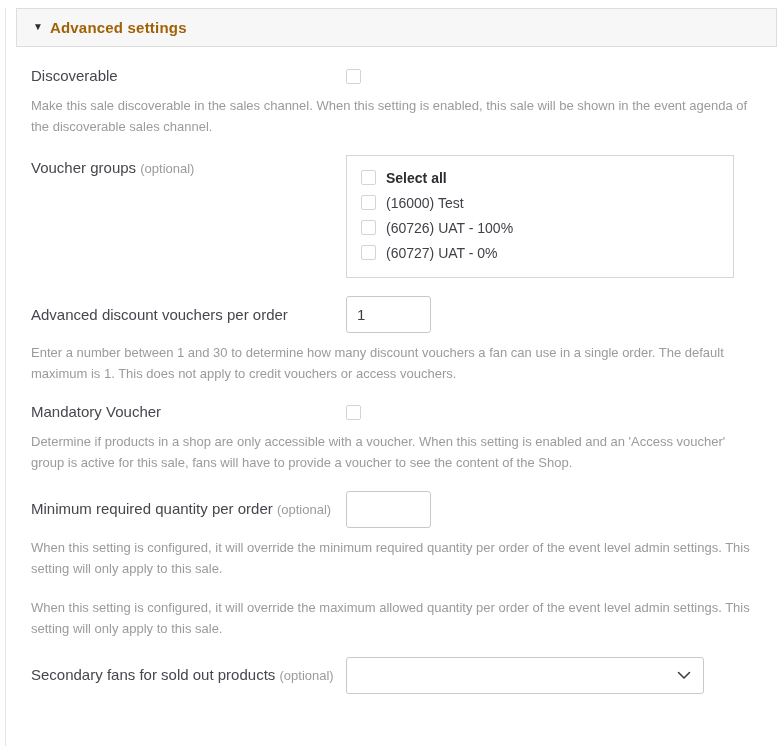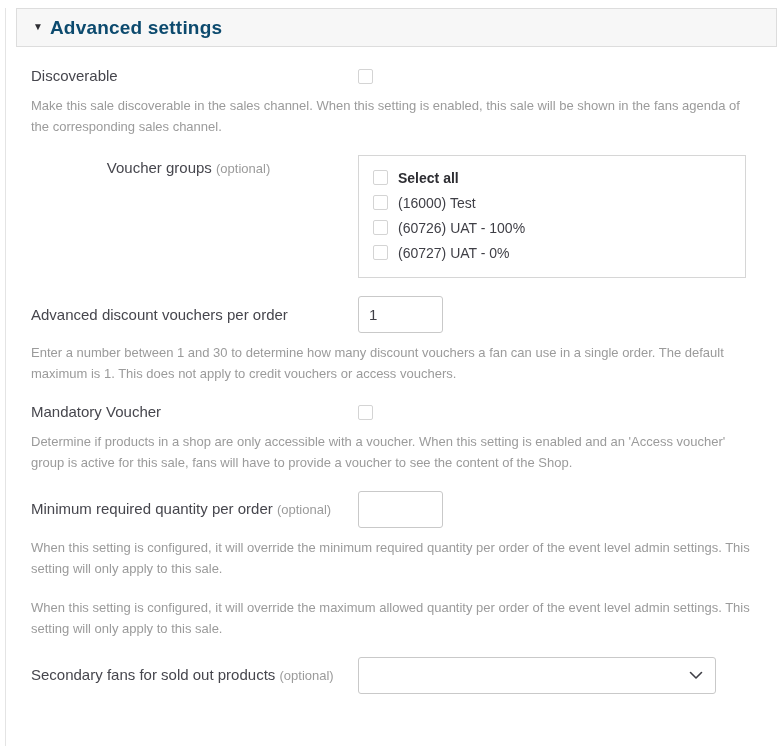--- a/index.html
+++ b/index.html
@@ -27,33 +27,32 @@
   }
   .section-header .tri {
     display: inline-block;
     font-size: 10px;
     color: #2d2d32;
     margin-right: 7px;
     transform: translateY(-1px);
   }
   .section-header .title {
     font-weight: bold;
-    font-size: 19px;
-    color: #0c4a6e;
+    font-size: 15px;
+    color: #a16207;
     letter-spacing: 0.2px;
   }
   .content {
     padding: 19px 27px 0 25px;
   }
   .row {
     display: flex;
     align-items: center;
-    gap: 12px;
-  }
-  .row.top-align { align-items: flex-start; text-align: center; }
+  }
+  .row.top-align { align-items: flex-start; }
   .label-col {
     width: 315px;
     flex: 0 0 315px;
     color: #46464d;
     line-height: 20px;
   }
   .optional {
     color: #9b9b9b;
     font-size: 13px;
   }
@@ -126,21 +125,21 @@
     <span class="title">Advanced settings</span>
   </div>
 
   <div class="content">
 
     <div class="field-block">
       <div class="row">
         <div class="label-col">Discoverable</div>
         <span class="checkbox"></span>
       </div>
-      <div class="help">Make this sale discoverable in the sales channel. When this setting is enabled, this sale will be shown in the fans agenda of the corresponding sales channel.</div>
+      <div class="help">Make this sale discoverable in the sales channel. When this setting is enabled, this sale will be shown in the event agenda of the discoverable sales channel.</div>
     </div>
 
     <div class="field-block">
       <div class="row top-align">
         <div class="label-col" style="padding-top:3px;">
           <span>Voucher groups</span>
           <span class="optional">(optional)</span>
         </div>
         <div class="voucher-box">
           <div class="voucher-item bold-item">

